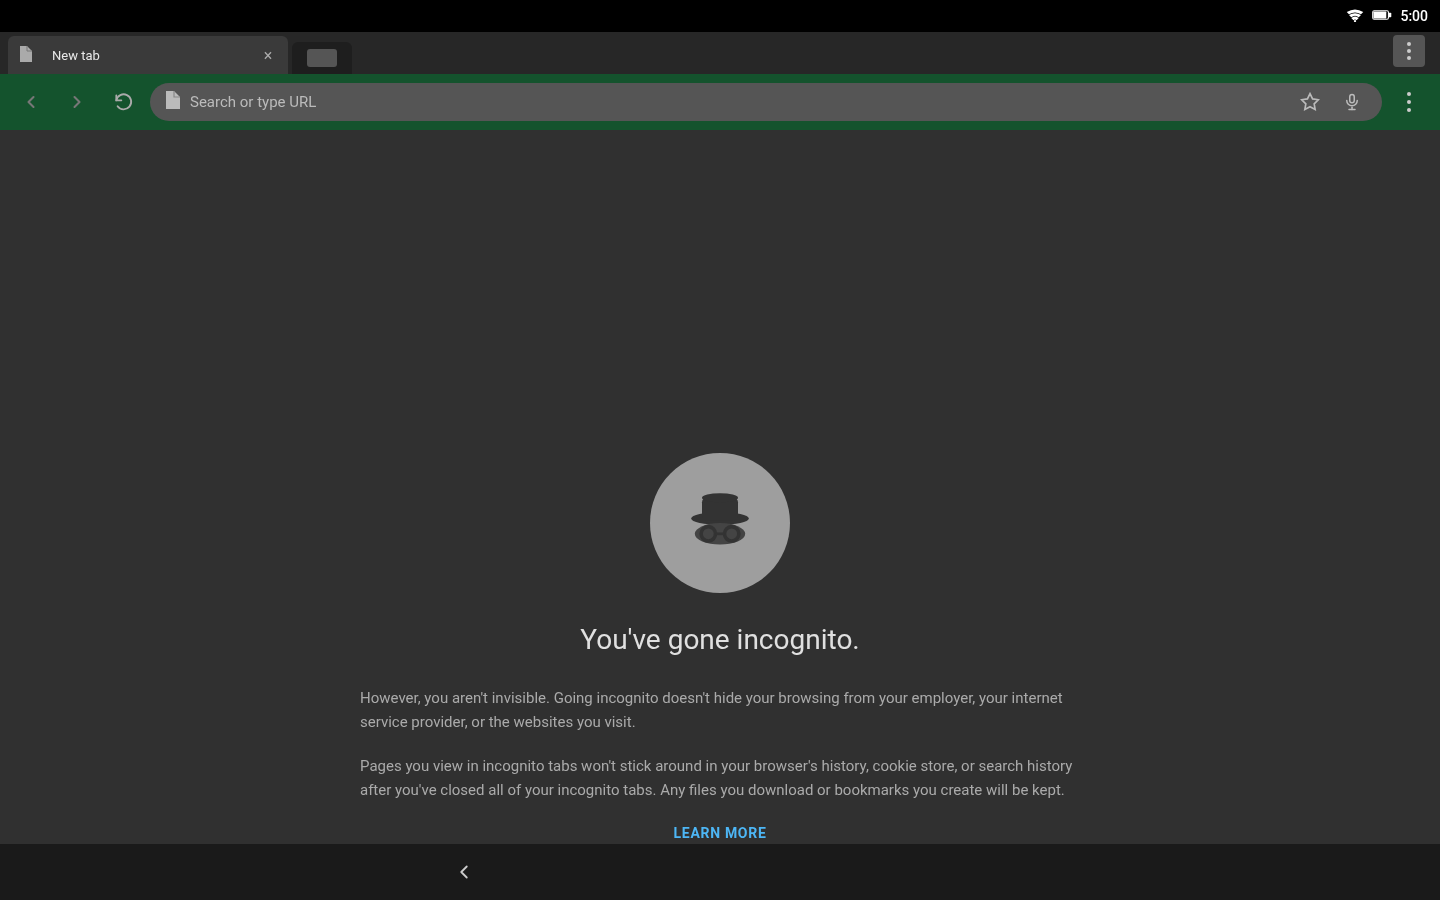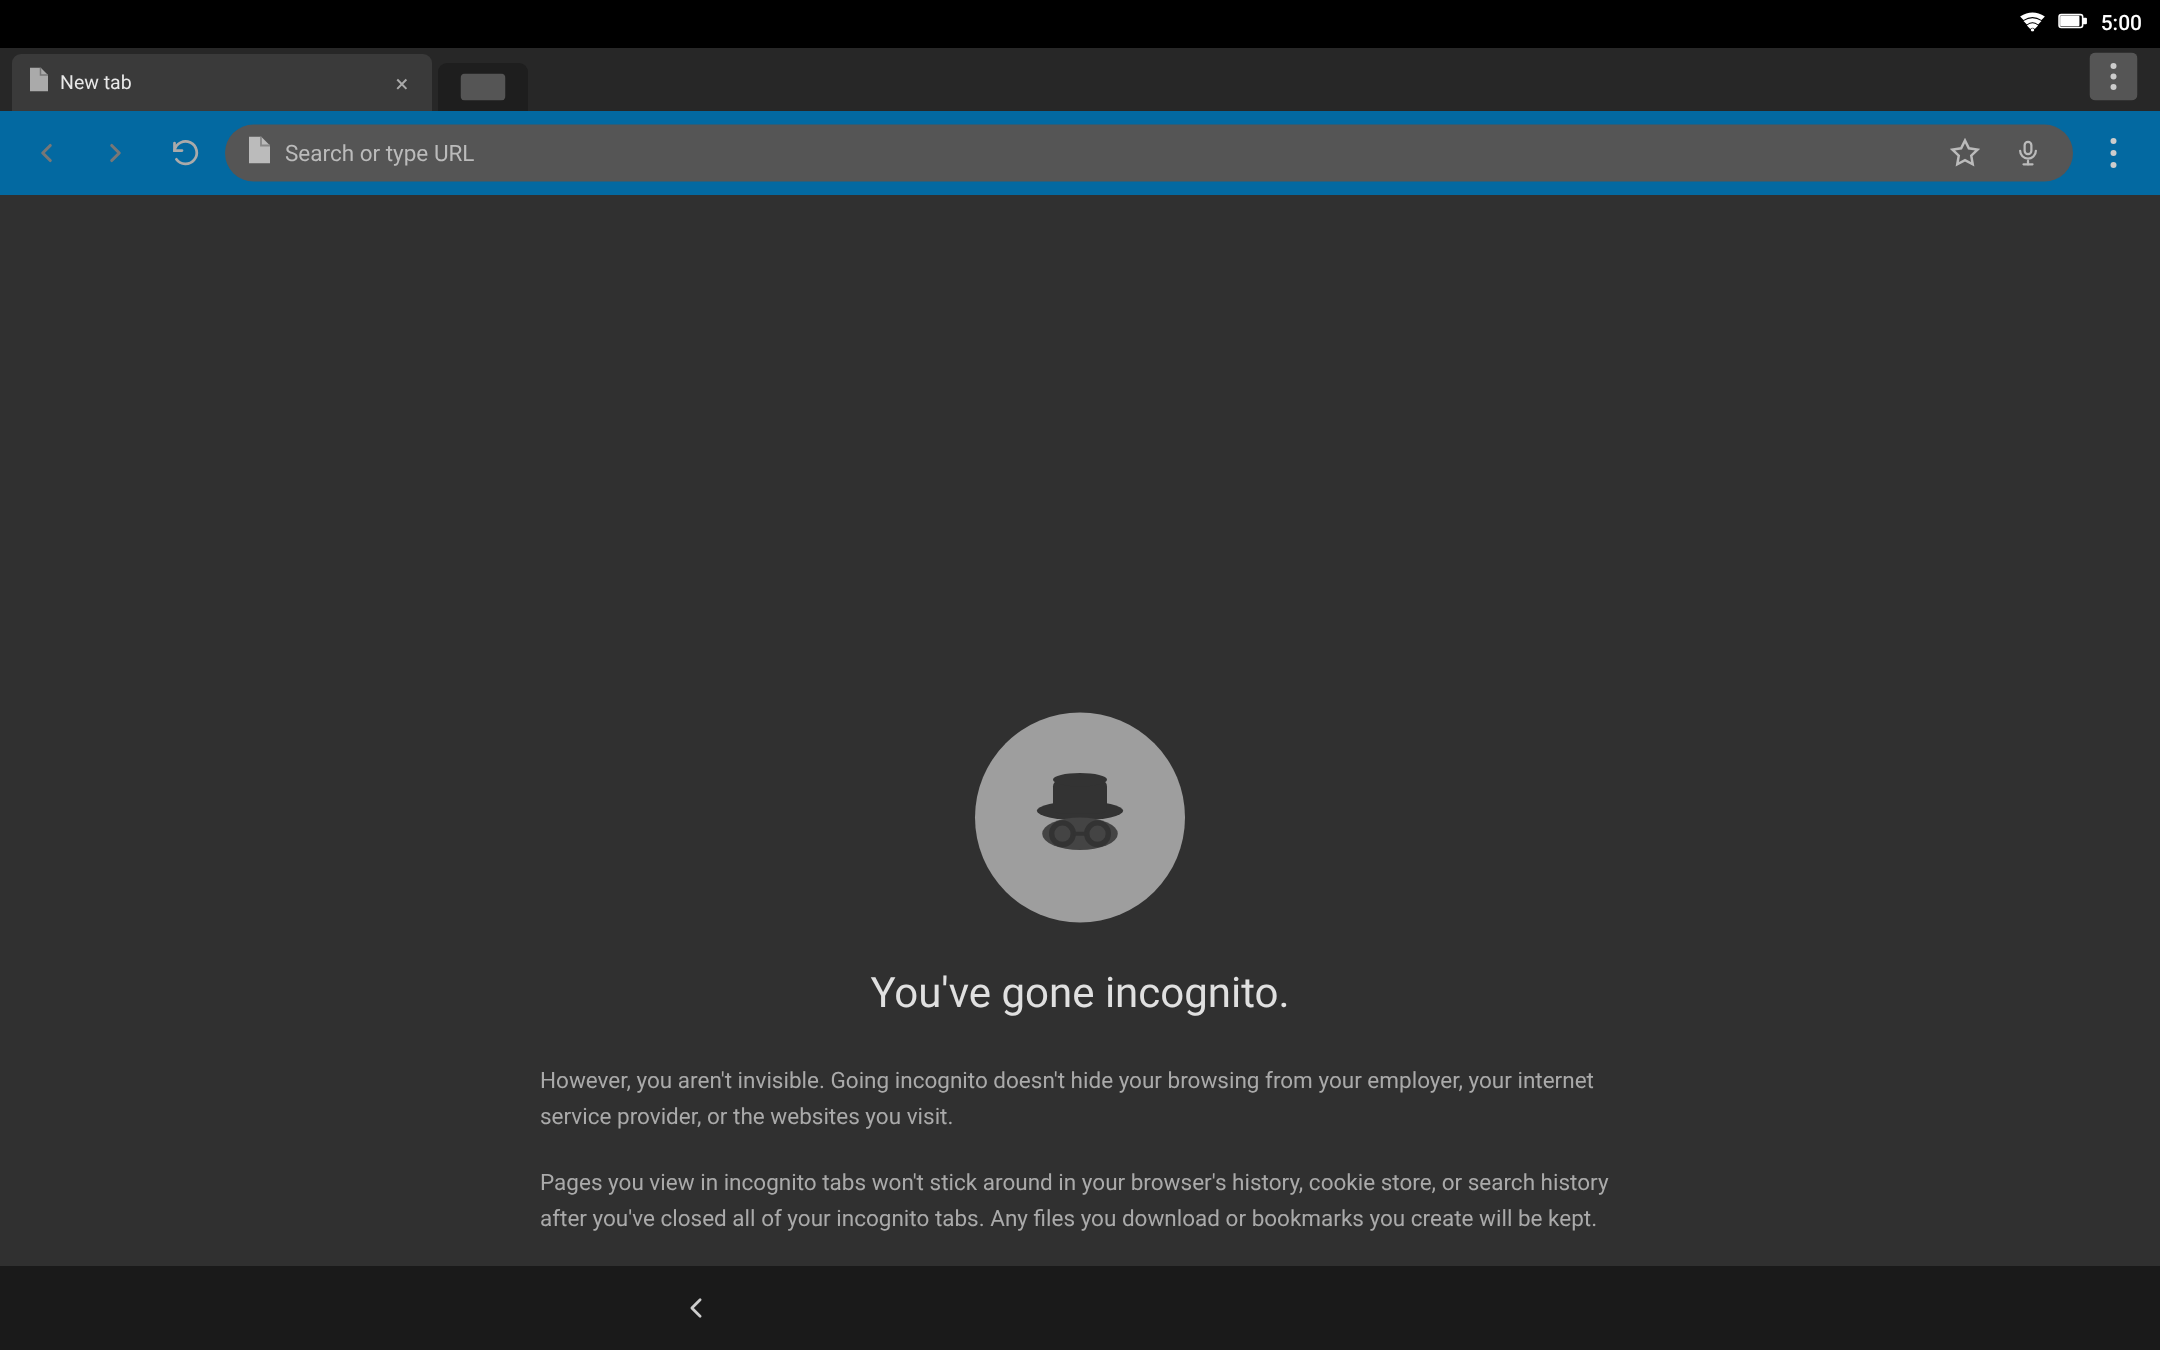--- a/index.html
+++ b/index.html
@@ -53,21 +53,21 @@
 
     .tab-active {
       background: #3a3a3a;
       border-radius: 6px 6px 0 0;
       height: 38px;
       min-width: 200px;
       max-width: 280px;
       display: flex;
       align-items: center;
       padding: 0 10px;
-      gap: 8px;
+      gap: 20px;
       flex: 1;
     }
 
     .tab-inactive {
       background: #1e1e1e;
       border-radius: 6px 6px 0 0;
       height: 32px;
       width: 60px;
       display: flex;
       align-items: center;
@@ -114,21 +114,21 @@
       z-index: 20;
     }
 
     
     #toolbar {
       position: absolute;
       top: 74px;
       left: 0;
       width: 100%;
       height: 56px;
-      background: #0369a1;
+      background: #14532d;
       display: flex;
       align-items: center;
       padding: 0 12px;
       gap: 8px;
     }
 
     .nav-btn {
       width: 38px;
       height: 38px;
       display: flex;
@@ -392,20 +392,21 @@
 
       <line x1="45" y1="62" x2="55" y2="62" stroke="#333" stroke-width="3"></line>
     </svg>
   </div>
 
   <div id="incognito-title">You've gone incognito.</div>
 
   <div id="incognito-body">
     <p class="para">However, you aren't invisible. Going incognito doesn't hide your browsing from your employer, your internet service provider, or the websites you visit.</p>
     <p class="para">Pages you view in incognito tabs won't stick around in your browser's history, cookie store, or search history after you've closed all of your incognito tabs. Any files you download or bookmarks you create will be kept.</p>
+    <a id="learn-more">LEARN MORE</a>
   </div>
 </div>
 
 <div id="nav-bar">
   <div class="android-btn">
     <svg width="22" height="22" viewBox="0 0 24 24" fill="none" stroke="#ccc" stroke-width="2" stroke-linecap="round" stroke-linejoin="round">
       <polyline points="15 18 9 12 15 6"></polyline>
     </svg>
   </div>
   <div class="android-btn">

